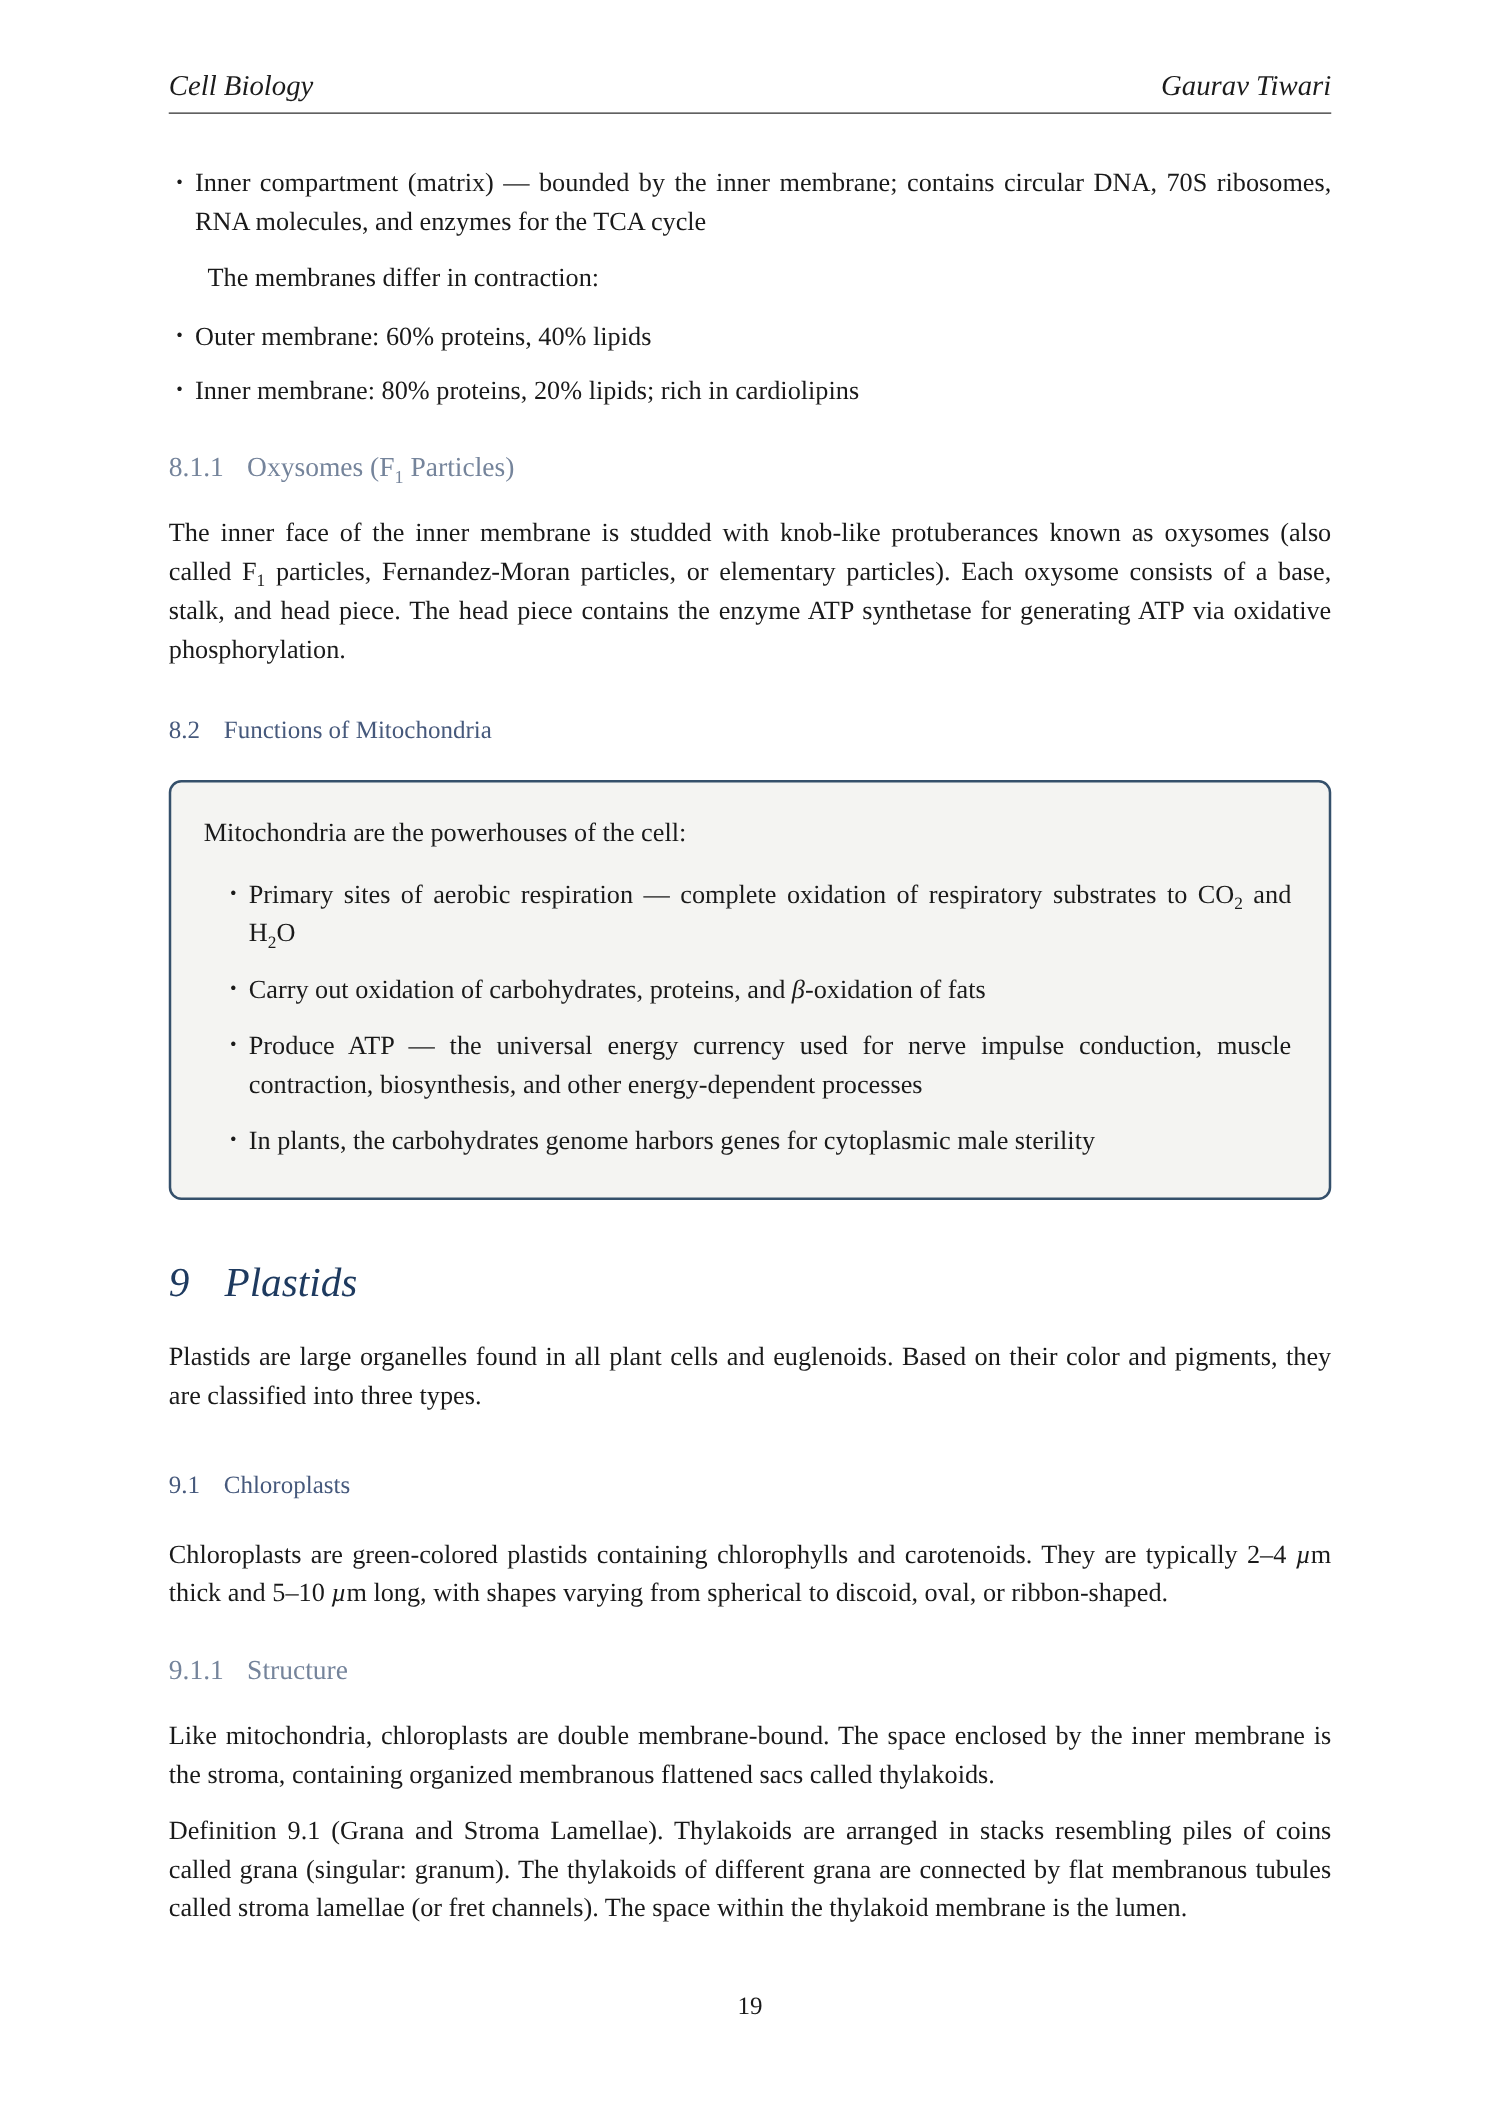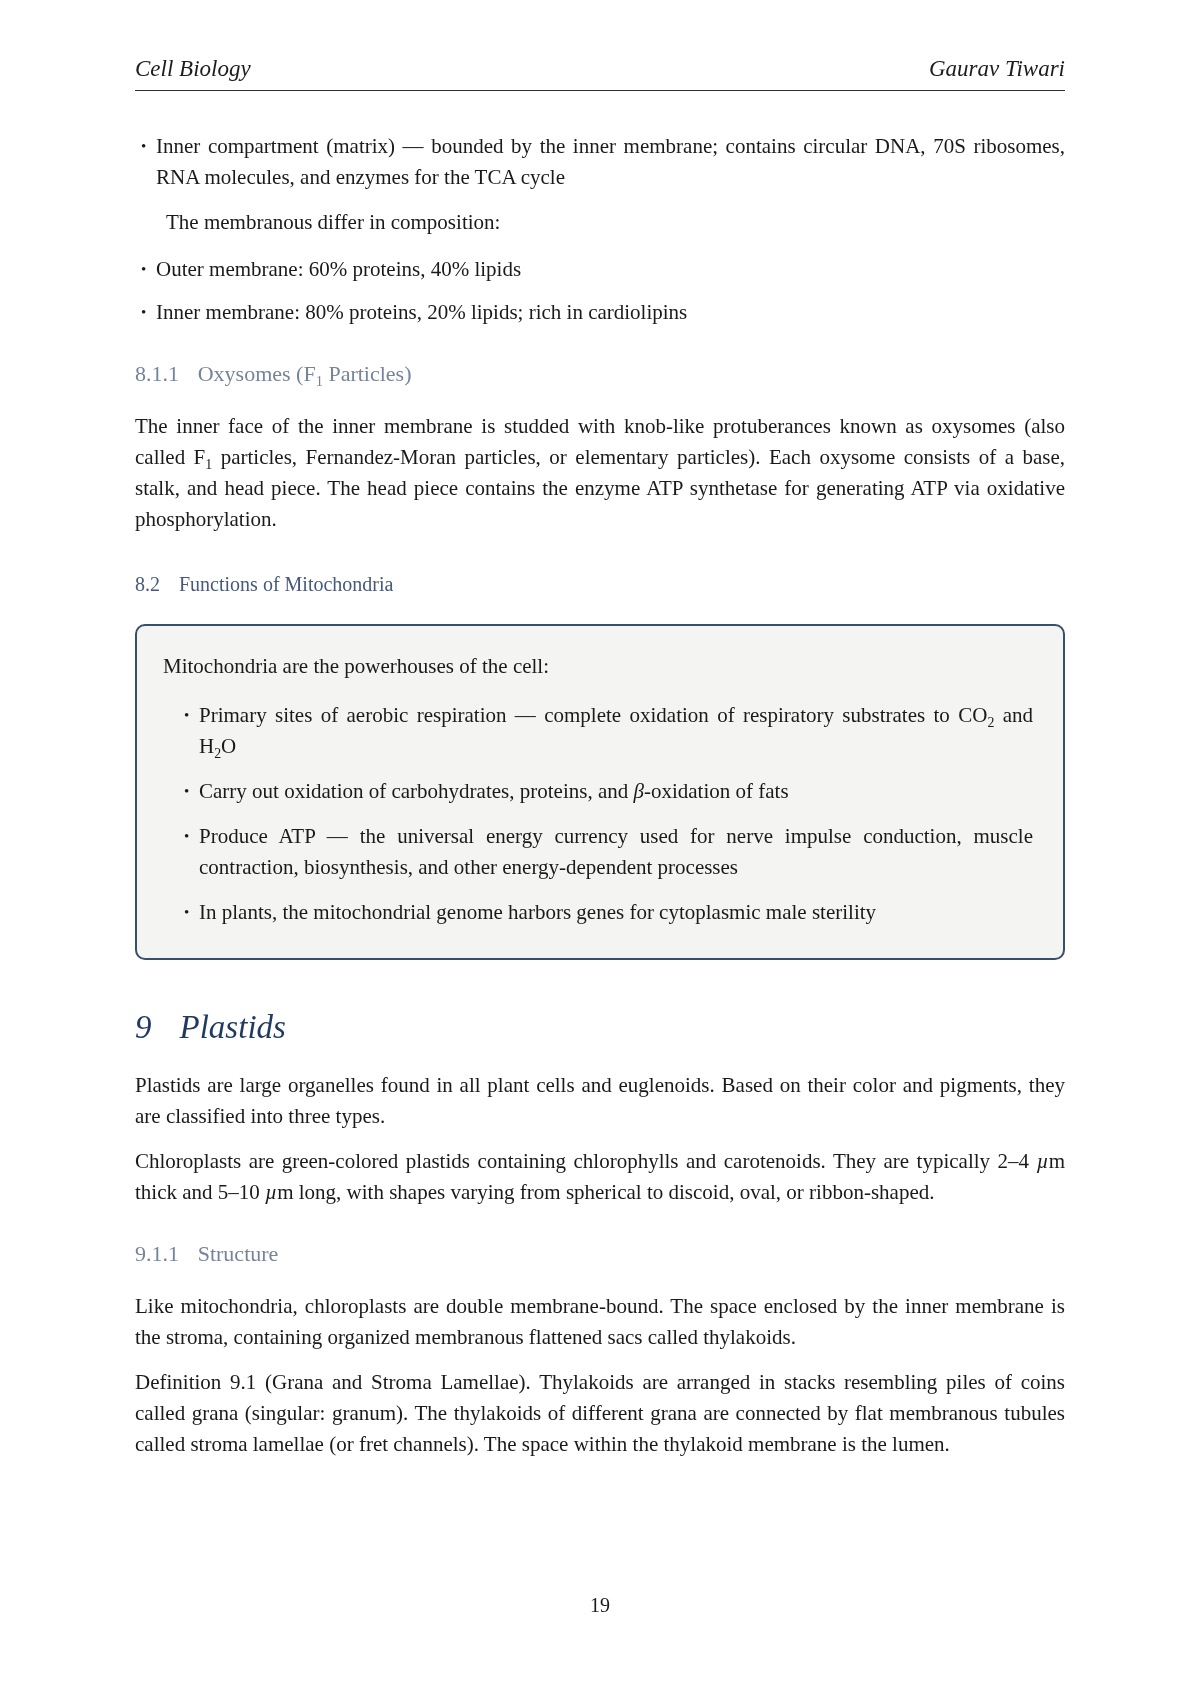--- a/index.html
+++ b/index.html
@@ -82,21 +82,21 @@
   <div class="main">
 
     <ul class="blist">
       <li>
         <span class="mark">•</span>
         <span class="li-text"><span>Inner compartment (matrix) — bounded by the inner membrane; contains circular DNA, 70S ribosomes, RNA molecules, and enzymes for the TCA cycle</span></span>
       </li>
     </ul>
 
 
-    <p class="para indent-first"><span>The membranous differ in composition:</span></p>
+    <p class="para indent-first"><span>The membranes differ in contraction:</span></p>
 
     <ul class="blist">
       <li>
         <span class="mark">•</span>
         <span class="li-text"><span>Outer membrane: 60% proteins, 40% lipids</span></span>
       </li>
       <li style="margin-top:12px;">
         <span class="mark">•</span>
         <span class="li-text"><span>Inner membrane: 80% proteins, 20% lipids; rich in cardiolipins</span></span>
       </li>
@@ -122,31 +122,34 @@
         <li>
           <span class="mark">•</span>
           <span class="li-text"><span>Carry out oxidation of carbohydrates, proteins, and </span><i>β</i><span>-oxidation of fats</span></span>
         </li>
         <li>
           <span class="mark">•</span>
           <span class="li-text"><span>Produce ATP — the universal energy currency used for nerve impulse conduction, muscle contraction, biosynthesis, and other energy-dependent processes</span></span>
         </li>
         <li>
           <span class="mark">•</span>
-          <span class="li-text"><span>In plants, the mitochondrial genome harbors genes for cytoplasmic male sterility</span></span>
+          <span class="li-text"><span>In plants, the carbohydrates genome harbors genes for cytoplasmic male sterility</span></span>
         </li>
       </ul>
     </div>
 
     <h1 class="sec">
       <span class="h-num">9</span><span><span>Plastids</span></span>
     </h1>
 
     <p class="para"><span>Plastids are large organelles found in all plant cells and euglenoids.  Based on their color and pigments, they are classified into three types.</span></p>
 
+    <h2 class="subsec" style="margin-top:40px;">
+      <span class="h-num">9.1</span><span><span>Chloroplasts</span></span>
+    </h2>
 
     <p class="para"><span>Chloroplasts are green-colored plastids containing chlorophylls and carotenoids.  They are typically 2–4 </span><i>µ</i><span>m thick and 5–10 </span><i>µ</i><span>m long, with shapes varying from spherical to discoid, oval, or ribbon-shaped.</span></p>
 
     <h3 class="subsubsec">
       <span class="h-num">9.1.1</span><span><span>Structure</span></span>
     </h3>
 
     <p class="para"><span>Like mitochondria, chloroplasts are double membrane-bound.  The space enclosed by the inner membrane is the stroma, containing organized membranous flattened sacs called thylakoids.</span></p>
 
     <p class="para"><span>Definition 9.1 (Grana and Stroma Lamellae).  Thylakoids are arranged in stacks resembling piles of coins called grana (singular: granum).  The thylakoids of different grana are connected by flat membranous tubules called stroma lamellae (or fret channels).  The space within the thylakoid membrane is the lumen.</span></p>

